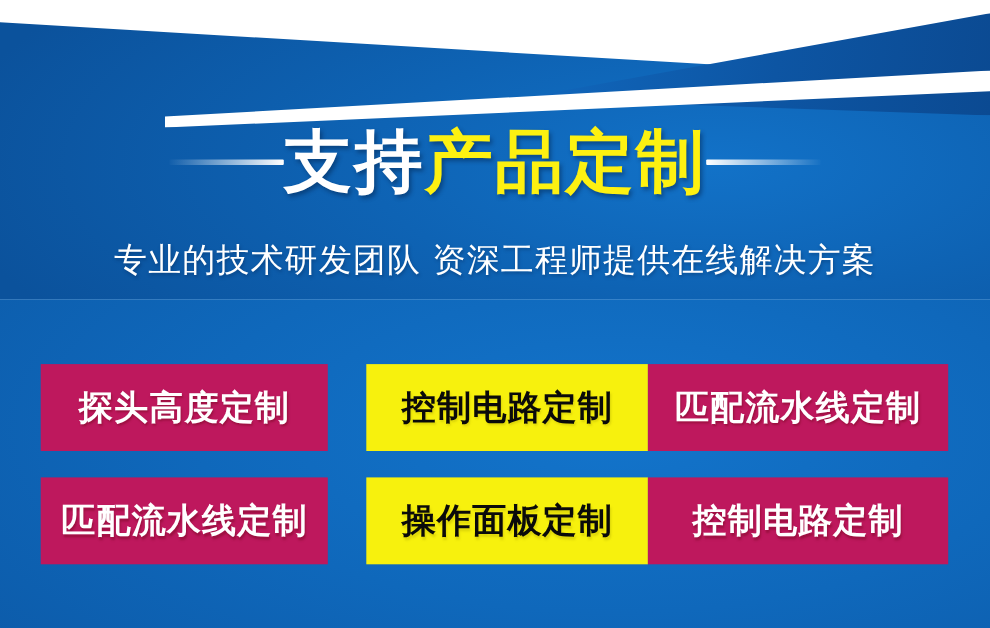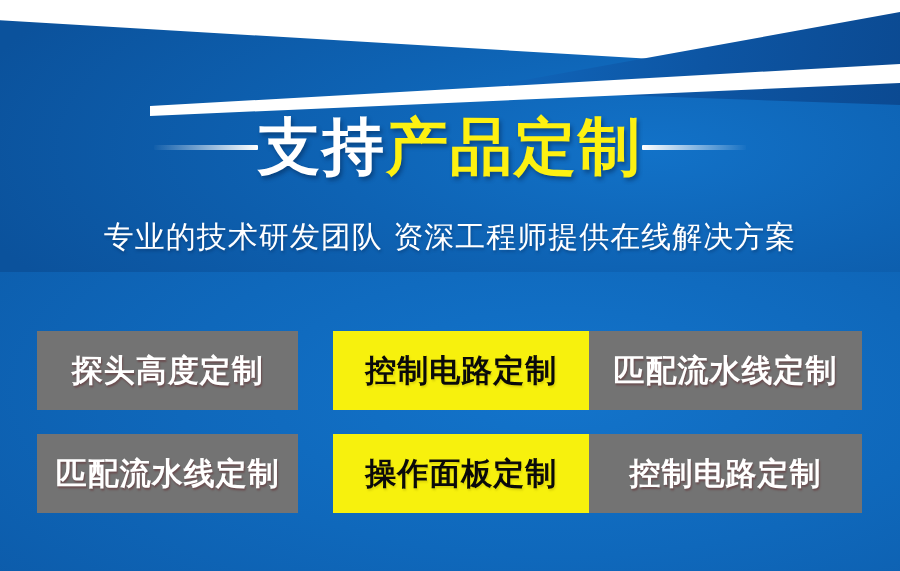--- a/index.html
+++ b/index.html
@@ -142,21 +142,21 @@
     white-space: nowrap;
     font-size: 31px;
     font-weight: 700;
     letter-spacing: 1px;
   }
   .chip.c0 { width: 273px; }
   .chip.c1 { width: 267px; margin-left: 35px; }
   .chip.c2 { width: 285px; }
 
   .chip.red {
-    background: #737373;
+    background: #be185d;
     color: #ffffff;
     text-shadow: 1px 2px 2px rgba(90,0,10,0.35);
   }
   .chip.yellow {
     background: #f7f10d;
     color: #0a0a0a;
     text-shadow: 1px 2px 2px rgba(160,150,0,0.30);
   }
 </style>
 </head>

